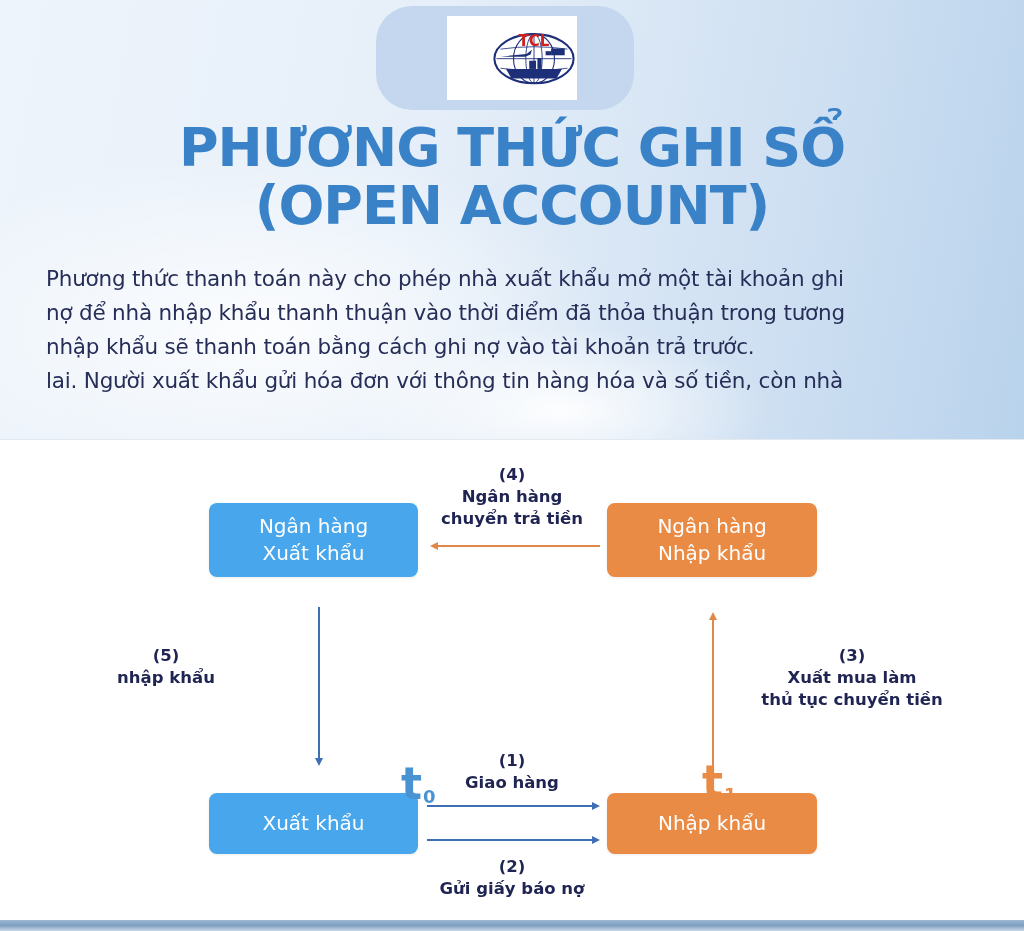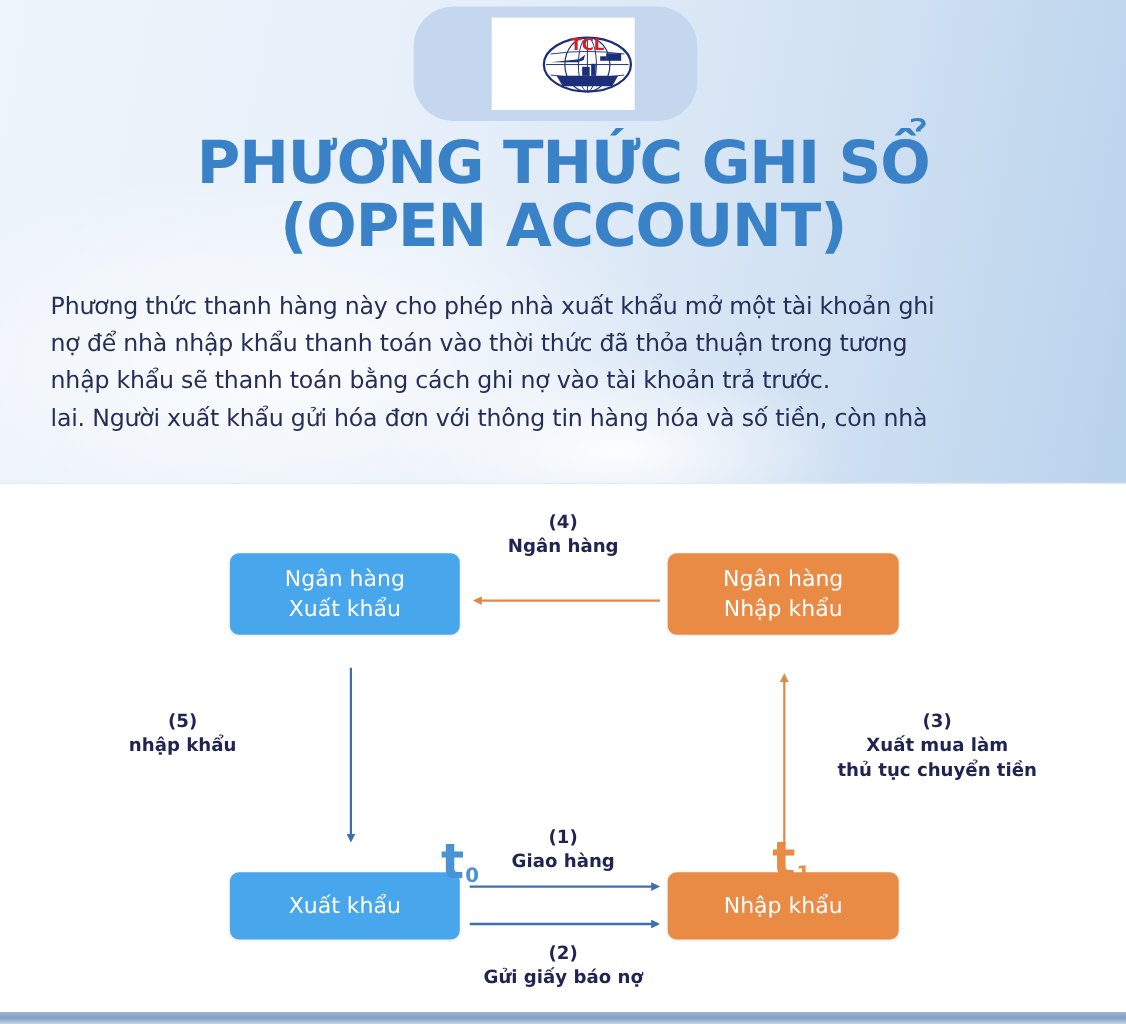--- a/index.html
+++ b/index.html
@@ -117,22 +117,22 @@
       <rect x="56" y="44" width="10" height="12" fill="#1e2f7a"></rect>
       <rect x="68" y="40" width="6" height="16" fill="#1e2f7a"></rect>
       <text x="63" y="22" text-anchor="middle" font-family="DejaVu Sans, sans-serif" font-weight="bold" font-size="22" fill="#d0201f">TCL</text>
     </svg>
   </div>
 
   <div class="title l1">PHƯƠNG THỨC GHI SỔ</div>
   <div class="title l2">(OPEN ACCOUNT)</div>
 
   <div class="intro">
-    <span>Phương thức thanh hàng này cho phép nhà xuất khẩu mở một tài khoản ghi</span>
-    <span>nợ để nhà nhập khẩu thanh toán vào thời thức đã thỏa thuận trong tương</span>
+    <span>Phương thức thanh toán này cho phép nhà xuất khẩu mở một tài khoản ghi</span>
+    <span>nợ để nhà nhập khẩu thanh thuận vào thời điểm đã thỏa thuận trong tương</span>
     <span>nhập khẩu sẽ thanh toán bằng cách ghi nợ vào tài khoản trả trước.</span>
     <span>lai. Người xuất khẩu gửi hóa đơn với thông tin hàng hóa và số tiền, còn nhà</span>
   </div>
 </div>
 
 <svg class="arrows" width="1024" height="931" viewBox="0 0 1024 931">
   <defs>
     <marker id="ahBlue" markerWidth="8" markerHeight="8" refX="6" refY="4" orient="auto" markerUnits="userSpaceOnUse">
       <path d="M0 0 L8 4 L0 8 Z" fill="#3d6fb2"></path>
     </marker>
@@ -163,20 +163,21 @@
 <div class="box blue" style="left:209px; top:793px; width:209px; height:61px;">
   <span>Xuất khẩu</span>
 </div>
 <div class="box orange" style="left:607px; top:793px; width:210px; height:61px;">
   <span>Nhập khẩu</span>
 </div>
 
 <div class="label" style="left:412px; top:464px; width:200px;">
   <span>(4)</span>
   <span>Ngân hàng</span>
+  <span>chuyển trả tiền</span>
 </div>
 
 <div class="label" style="left:66px; top:645px; width:200px;">
   <span>(5)</span>
   <span>nhập khẩu</span>
 </div>
 
 <div class="label" style="left:742px; top:645px; width:220px;">
   <span>(3)</span>
   <span>Xuất mua làm</span>

